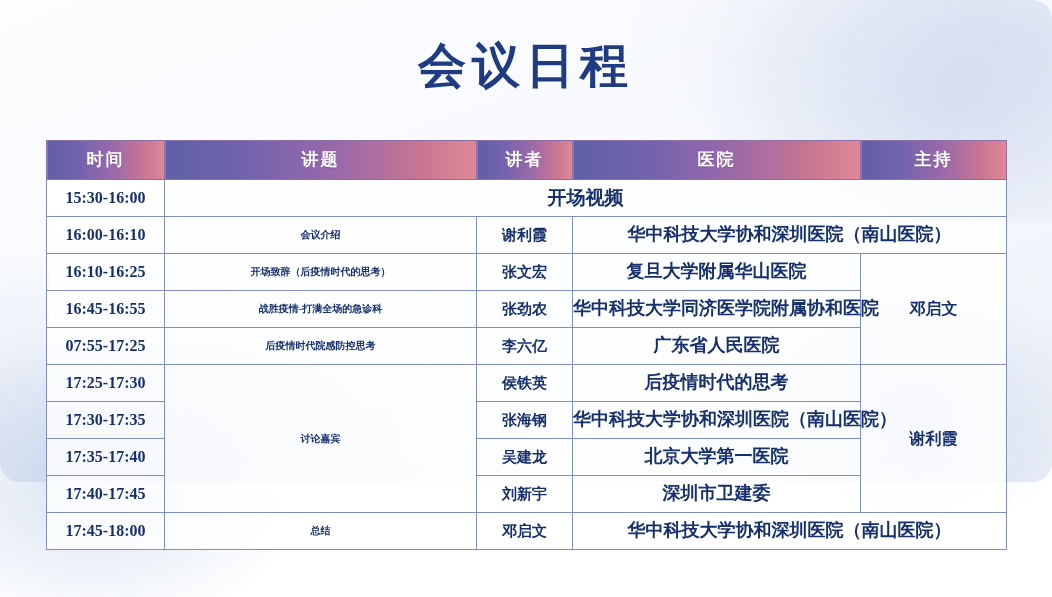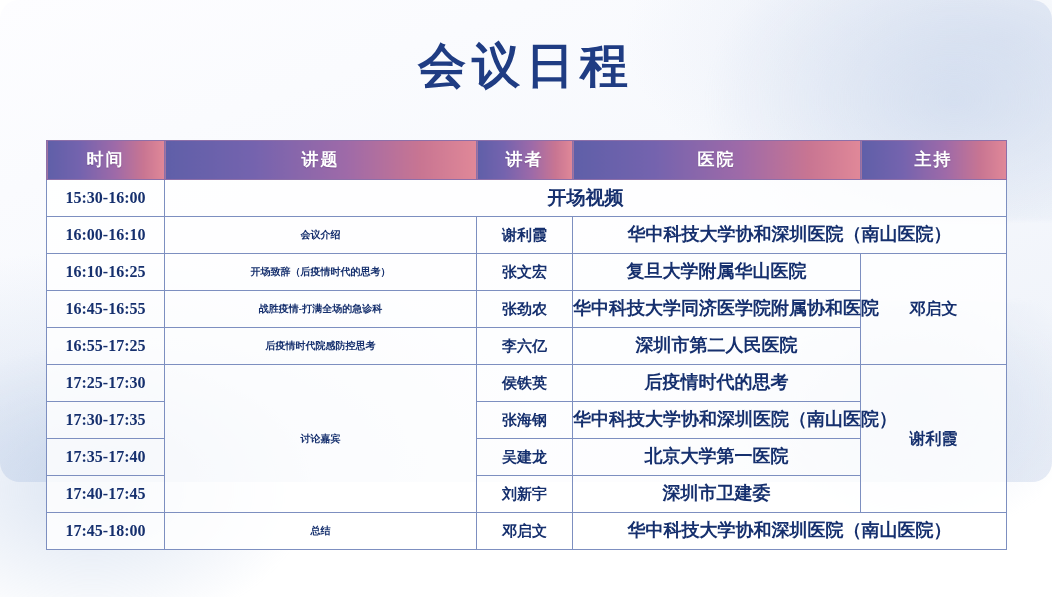--- a/index.html
+++ b/index.html
@@ -172,24 +172,24 @@
         </tr>
 
         <tr>
           <td class="time">16:45-16:55</td>
           <td class="topic">战胜疫情-打满全场的急诊科</td>
           <td class="speaker">张劲农</td>
           <td class="hosp">华中科技大学同济医学院附属协和医院</td>
         </tr>
 
         <tr>
-          <td class="time">16:55-17:25</td>
+          <td class="time">07:55-17:25</td>
           <td class="topic">后疫情时代院感防控思考</td>
           <td class="speaker">李六亿</td>
-          <td class="hosp">深圳市第二人民医院</td>
+          <td class="hosp">广东省人民医院</td>
         </tr>
 
         <tr>
           <td class="time">17:25-17:30</td>
           <td class="topic" rowspan="4">讨论嘉宾</td>
           <td class="speaker">侯铁英</td>
           <td class="hosp">后疫情时代的思考</td>
           <td class="chair" rowspan="4">谢利霞</td>
         </tr>
 

